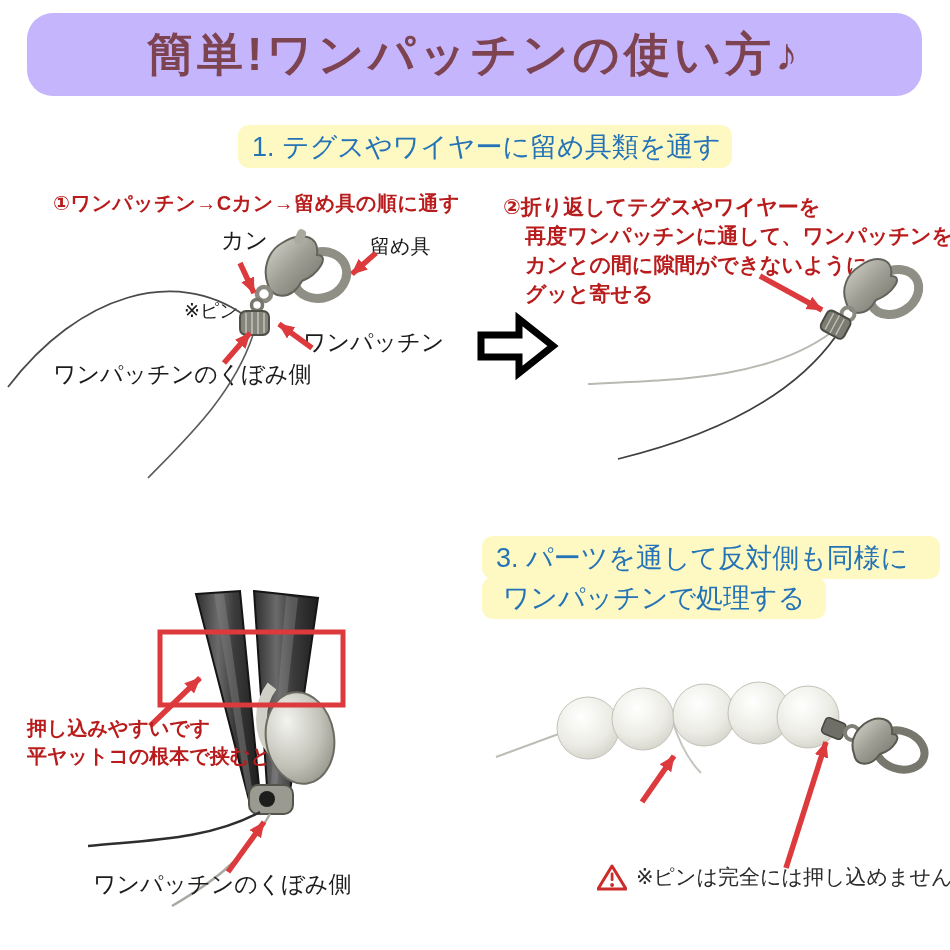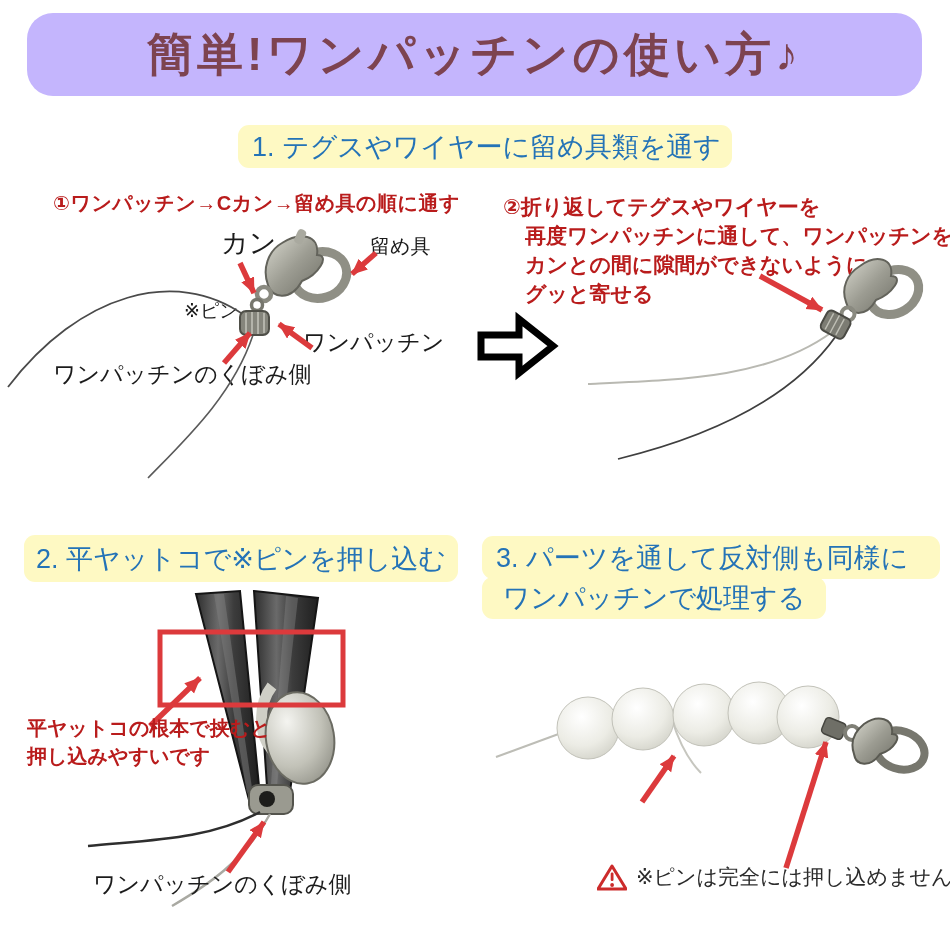--- a/index.html
+++ b/index.html
@@ -23,21 +23,21 @@
   }
   .sb1{left:238px;top:125px;width:480px;height:43px;padding-left:14px;}
   .sb2{left:24px;top:535px;width:422px;height:47px;padding-left:12px;}
   .sb3a{left:482px;top:536px;width:444px;height:43px;padding-left:14px;}
   .sb3b{left:482px;top:577px;width:344px;height:42px;justify-content:center;}
 
   .black-bold{color:#b91c1c;font-weight:bold;white-space:nowrap;}
   .label-med{color:#1b1b1b;font-weight:500;white-space:nowrap;}
 
   .h-step1{left:53px;top:190px;font-size:20px;letter-spacing:0.5px;}
-  .lbl-kan{left:221px;top:225px;font-size:27px;}
+  .lbl-kan{left:221px;top:225px;font-size:23px;}
   .lbl-tomegu{left:370px;top:233px;font-size:20px;}
   .lbl-pin{left:184px;top:298px;font-size:19px;}
   .lbl-onep{left:303px;top:327px;font-size:23px;}
   .lbl-kubomi{left:53px;top:359px;font-size:23px;}
 
   .txt2{left:503px;top:192px;font-size:21px;line-height:29px;}
   .txt2 .ind{padding-left:22px;}
 
   .tip2{left:27px;top:714px;font-size:20px;line-height:28px;}
   .lbl-kubomi2{left:93px;top:869px;font-size:23px;}
@@ -132,23 +132,20 @@
     </g>
 
     <g transform="rotate(28 276 96)">
       <rect x="262" y="84" width="26" height="22" rx="5" fill="#7c7c73" stroke="#4a4a44" stroke-width="2"></rect>
       <path d="M268,86 V104 M274,85 V105 M280,86 V104" stroke="#bfbfb5" stroke-width="1.4"></path>
     </g>
 
     <line x1="200" y1="46" x2="262" y2="80" stroke="#DC3A3C" stroke-width="5.5" marker-end="url(#ah2)"></line>
   </svg>
 
-  <div class="abs step-banner sb2">
-    <span>2. 平ヤットコで※ピンを押し込む</span>
-  </div>
 
   <svg class="abs" style="left:0;top:588px;" width="460" height="324" viewBox="0 0 460 324">
     <defs>
       <marker id="ah3" markerWidth="20" markerHeight="16" refX="15" refY="7" orient="auto" markerUnits="userSpaceOnUse">
         <path d="M0,0 L16,7 L0,14 Z" fill="#DC3A3C"></path>
       </marker>
       <linearGradient id="jaw" x1="0" y1="0" x2="1" y2="0">
         <stop offset="0" stop-color="#2e2e2e"></stop>
           <stop offset="0.35" stop-color="#6a6a6a"></stop>
         <stop offset="0.6" stop-color="#3c3c3c"></stop>
@@ -181,22 +178,22 @@
     <path d="M260,224 C208,252 148,252 88,258" fill="none" stroke="#2e2e2e" stroke-width="2.4"></path>
     <path d="M270,226 C244,274 206,298 172,318" fill="none" stroke="#a9a9a2" stroke-width="2.4"></path>
 
     <rect x="160" y="44" width="183" height="73" fill="none" stroke="#DC3A3C" stroke-width="5"></rect>
 
     <line x1="150" y1="138" x2="200" y2="90" stroke="#DC3A3C" stroke-width="5.5" marker-end="url(#ah3)"></line>
     <line x1="228" y1="284" x2="264" y2="234" stroke="#DC3A3C" stroke-width="5.5" marker-end="url(#ah3)"></line>
   </svg>
 
   <div class="abs black-bold tip2">
+    <div>押し込みやすいです</div>
     <div>平ヤットコの根本で挟むと</div>
-    <div>押し込みやすいです</div>
   </div>
   <div class="abs label-med lbl-kubomi2">ワンパッチンのくぼみ側</div>
 
   <div class="abs step-banner sb3a">
     <span>3. パーツを通して反対側も同様に</span>
   </div>
   <div class="abs step-banner sb3b">
     <span>ワンパッチンで処理する</span>
   </div>
 

